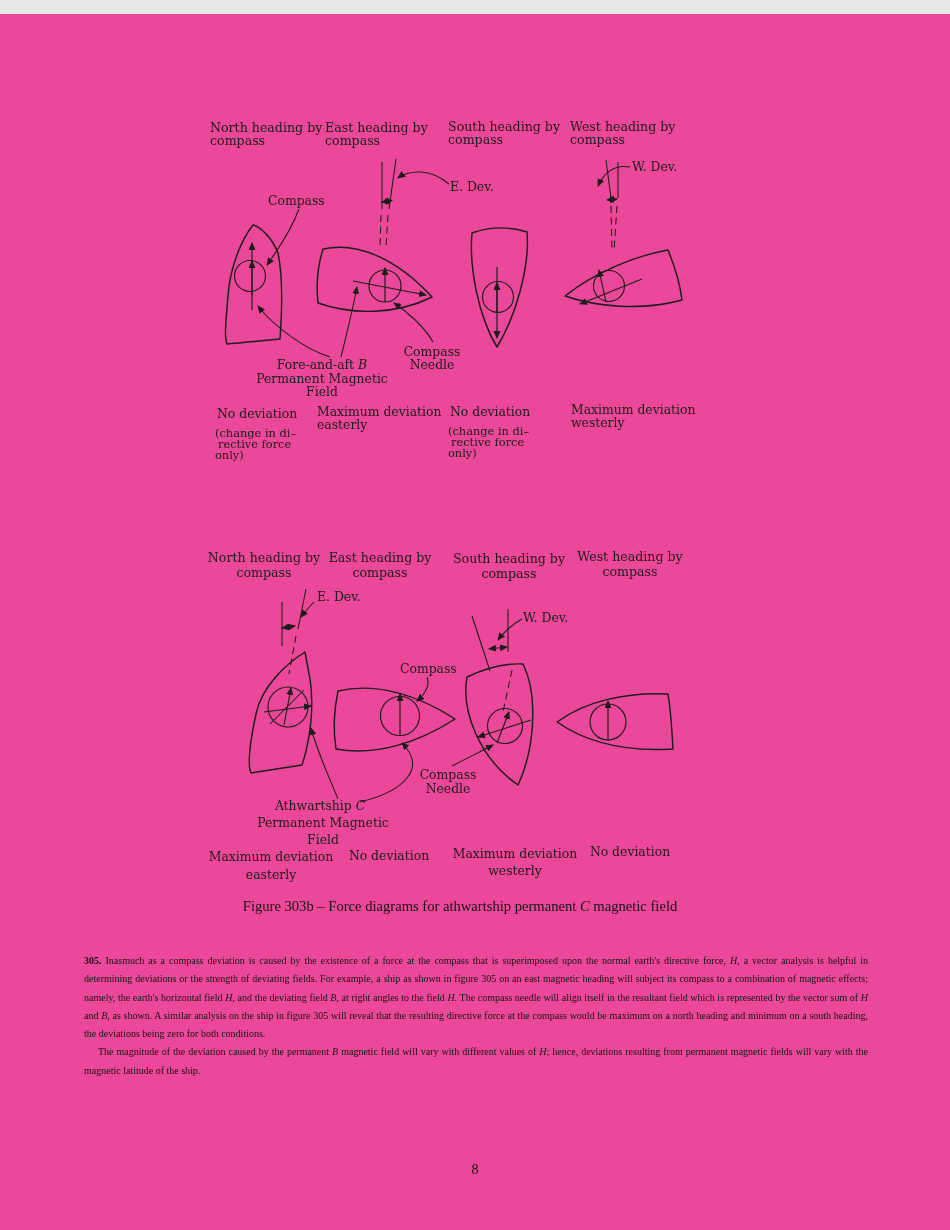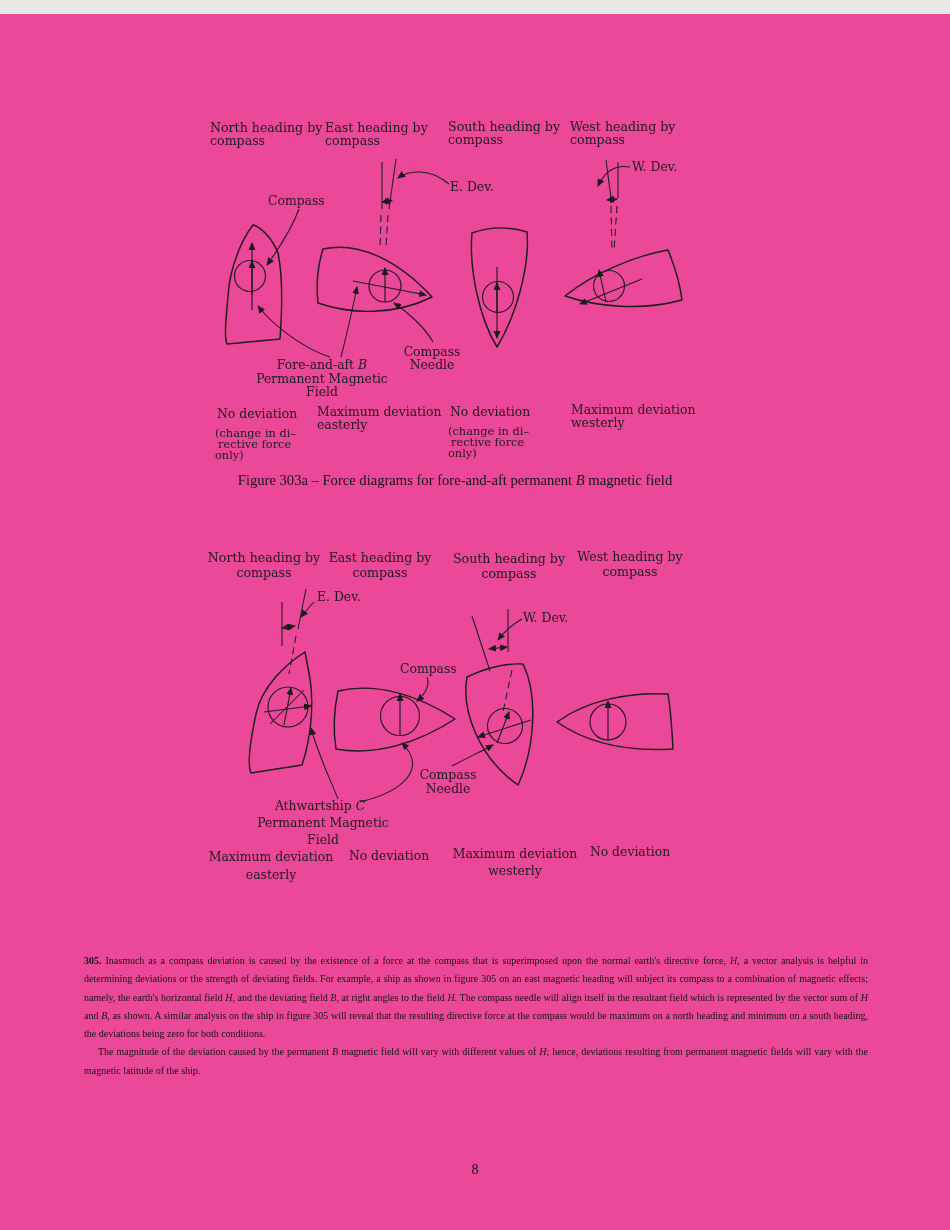--- a/index.html
+++ b/index.html
@@ -104,21 +104,20 @@
     <text class="t-lab" x="127" y="302">Maximum deviation</text>
     <text class="t-lab" x="127" y="315">easterly</text>
     <text class="t-lab" x="260" y="302">No deviation</text>
     <text class="t-small" x="258" y="321">(change in di–</text>
     <text class="t-small" x="261" y="332">rective force</text>
     <text class="t-small" x="258" y="343">only)</text>
     <text class="t-lab" x="381" y="300">Maximum deviation</text>
     <text class="t-lab" x="381" y="313">westerly</text>
   </svg>
 
-  <div class="caption" style="left:190px;top:458px;width:530px;"><span>Figure 303a – Force diagrams for fore-and-aft permanent </span><span class="it">B</span><span> magnetic field</span></div>
 
   <svg class="fig-svg" style="left:190px;top:530px;" width="540" height="345" viewBox="0 0 540 345">
     <defs>
       <marker id="arrB" markerWidth="9" markerHeight="8" refX="7" refY="3.5" orient="auto-start-reverse" markerUnits="userSpaceOnUse">
         <path d="M0,0 L8,3.5 L0,7 Z" fill="#1c1c1c"></path>
       </marker>
     </defs>
 
     <text class="t-head" x="74" y="18" text-anchor="middle">North heading by</text>
     <text class="t-head" x="74" y="33" text-anchor="middle">compass</text>
@@ -181,20 +180,21 @@
     <text class="t-lab" x="133" y="300" text-anchor="middle">Field</text>
 
     <text class="t-lab" x="81" y="317" text-anchor="middle">Maximum deviation</text>
     <text class="t-lab" x="81" y="335" text-anchor="middle">easterly</text>
     <text class="t-lab" x="199" y="316" text-anchor="middle">No deviation</text>
     <text class="t-lab" x="325" y="314" text-anchor="middle">Maximum deviation</text>
     <text class="t-lab" x="325" y="331" text-anchor="middle">westerly</text>
     <text class="t-lab" x="440" y="312" text-anchor="middle">No deviation</text>
   </svg>
 
+  <div class="caption" style="left:190px;top:884px;width:540px;"><span>Figure 303b – Force diagrams for athwartship permanent </span><span class="it">C</span><span> magnetic field</span></div>
 
   <div class="body-text">
     <p><span style="font-weight: bold;">305.</span><span> Inasmuch as a compass deviation is caused by the existence of a force at the compass that is superimposed upon the normal earth's directive force, </span><span style="font-style: italic;">H</span><span>, a vector analysis is helpful in determining deviations or the strength of deviating fields. For example, a ship as shown in figure 305 on an east magnetic heading will subject its compass to a combination of magnetic effects; namely, the earth's horizontal field </span><span style="font-style: italic;">H</span><span>, and the deviating field </span><span style="font-style: italic;">B</span><span>, at right angles to the field </span><span style="font-style: italic;">H</span><span>. The compass needle will align itself in the resultant field which is represented by the vector sum of </span><span style="font-style: italic;">H</span><span> and </span><span style="font-style: italic;">B</span><span>, as shown. A similar analysis on the ship in figure 305 will reveal that the resulting directive force at the compass would be maximum on a north heading and minimum on a south heading, the deviations being zero for both conditions.</span></p>
     <p class="indent"><span>The magnitude of the deviation caused by the permanent </span><span style="font-style: italic;">B</span><span> magnetic field will vary with different values of </span><span style="font-style: italic;">H</span><span>; hence, deviations resulting from permanent magnetic fields will vary with the magnetic latitude of the ship.</span></p>
   </div>
 
   <div class="page-number">8</div>
 </div>
 
 </body></html>

